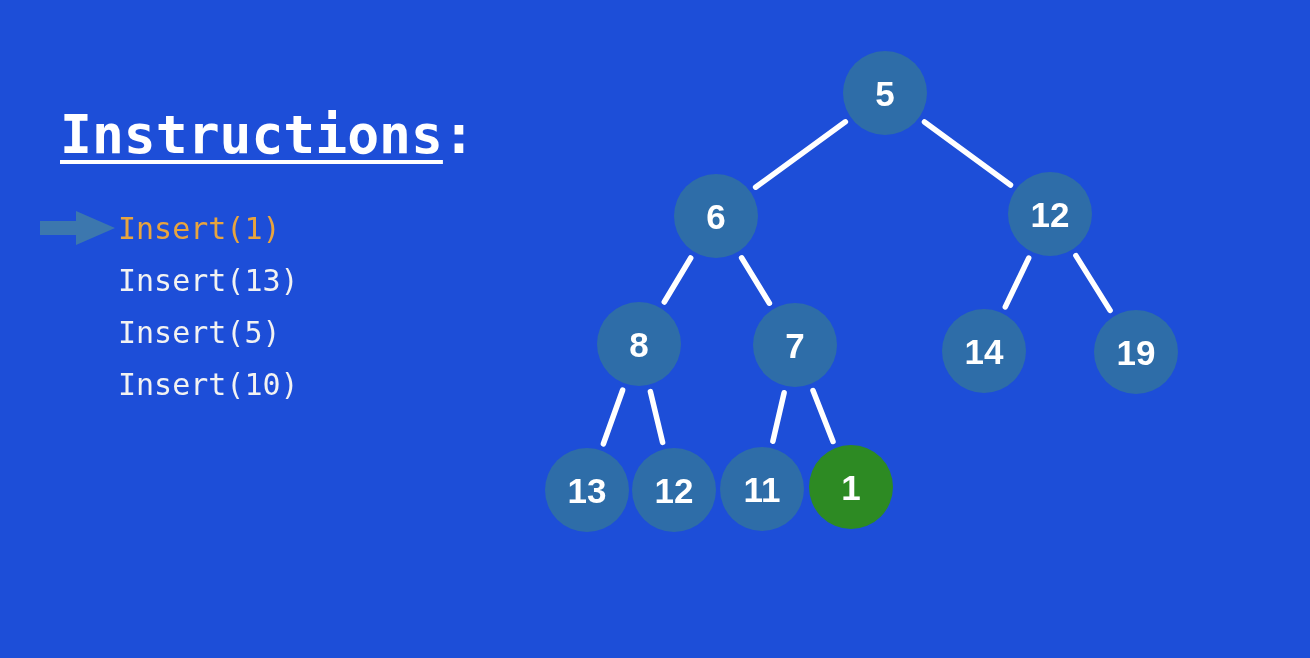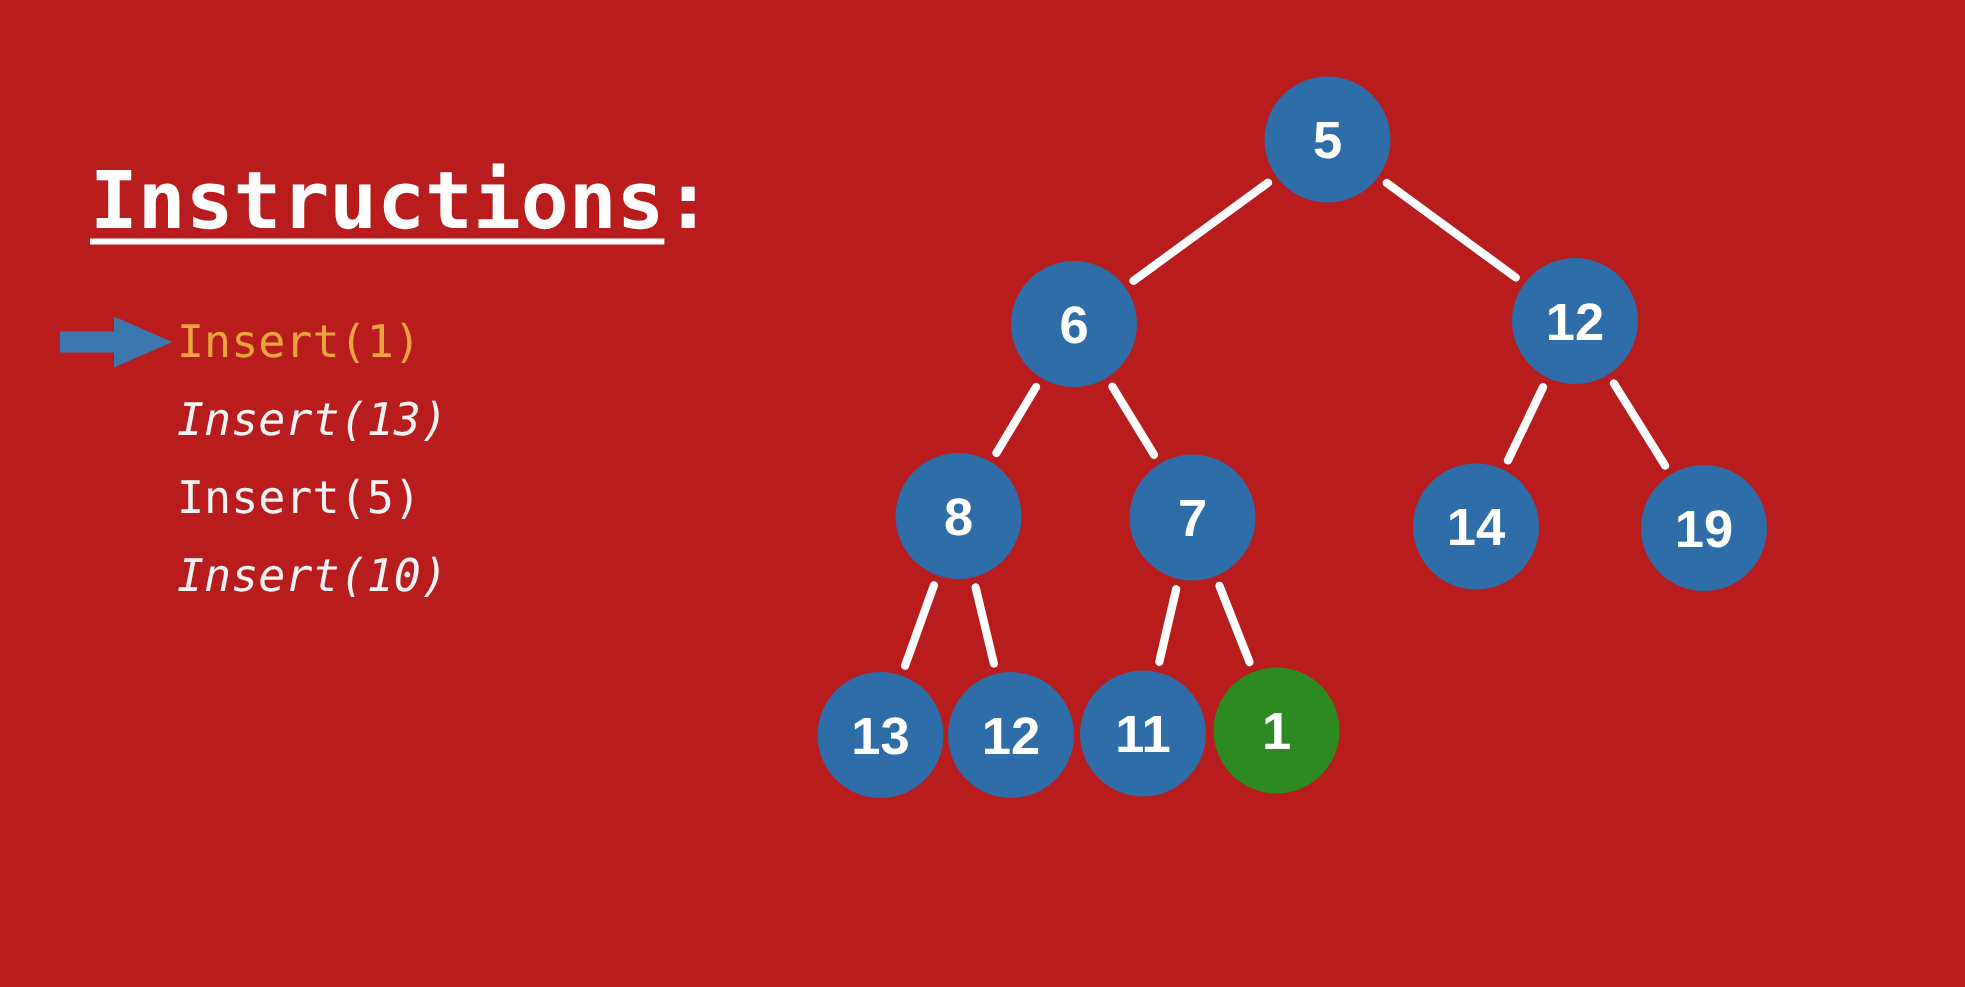--- a/index.html
+++ b/index.html
@@ -4,21 +4,21 @@
 <style>
   html, body {
     margin: 0;
     padding: 0;
     background: #000000;
   }
   .page {
     position: relative;
     width: 1310px;
     height: 658px;
-    background: #b91c1c;
+    background: #1d4ed8;
     overflow: hidden;
     font-family: "DejaVu Sans Mono", monospace;
   }
   .instructions-title {
     position: absolute;
     left: 60px;
     top: 104px;
     font-size: 53px;
     font-weight: bold;
     color: #ffffff;
@@ -66,23 +66,23 @@
 <div class="page">
 
   <div class="instructions-title" style="color: rgb(255, 255, 255);"><span class="title-underlined">Instructions</span><span>:</span></div>
 
   <svg class="pointer-arrow" width="76" height="40" viewBox="0 0 76 40" style="display: block; top: 208px;">
     <polygon points="0,13 36,13 36,3 75,20 36,37 36,27 0,27" fill="#3c77ae"></polygon>
   </svg>
 
   <div class="instruction-list">
       <div class="instruction-row active" style="color: rgb(232, 164, 62);"><span>Insert(1)</span></div>
-      <div class="instruction-row" style="color: rgb(242, 242, 242); font-style: italic;"><span>Insert(13)</span></div>
+      <div class="instruction-row" style="color: rgb(242, 242, 242);"><span>Insert(13)</span></div>
       <div class="instruction-row" style="color: rgb(242, 242, 242);"><span>Insert(5)</span></div>
-      <div class="instruction-row" style="color: rgb(242, 242, 242); font-style: italic;"><span>Insert(10)</span></div>
+      <div class="instruction-row" style="color: rgb(242, 242, 242);"><span>Insert(10)</span></div>
     </div>
 
   <svg class="tree-svg" viewBox="0 0 1310 658">
       <line x1="845.4" y1="121.8" x2="755.6" y2="187.2" stroke="#ffffff" stroke-width="5.5" stroke-linecap="round"></line>
       <line x1="924.5" y1="122.0" x2="1010.5" y2="185.0" stroke="#ffffff" stroke-width="5.5" stroke-linecap="round"></line>
       <line x1="690.7" y1="258.0" x2="664.3" y2="302.0" stroke="#ffffff" stroke-width="5.5" stroke-linecap="round"></line>
       <line x1="741.6" y1="257.8" x2="769.4" y2="303.2" stroke="#ffffff" stroke-width="5.5" stroke-linecap="round"></line>
       <line x1="1028.7" y1="258.1" x2="1005.3" y2="306.9" stroke="#ffffff" stroke-width="5.5" stroke-linecap="round"></line>
       <line x1="1075.9" y1="255.6" x2="1110.1" y2="310.4" stroke="#ffffff" stroke-width="5.5" stroke-linecap="round"></line>
       <line x1="622.6" y1="390.2" x2="603.4" y2="443.8" stroke="#ffffff" stroke-width="5.5" stroke-linecap="round"></line>

